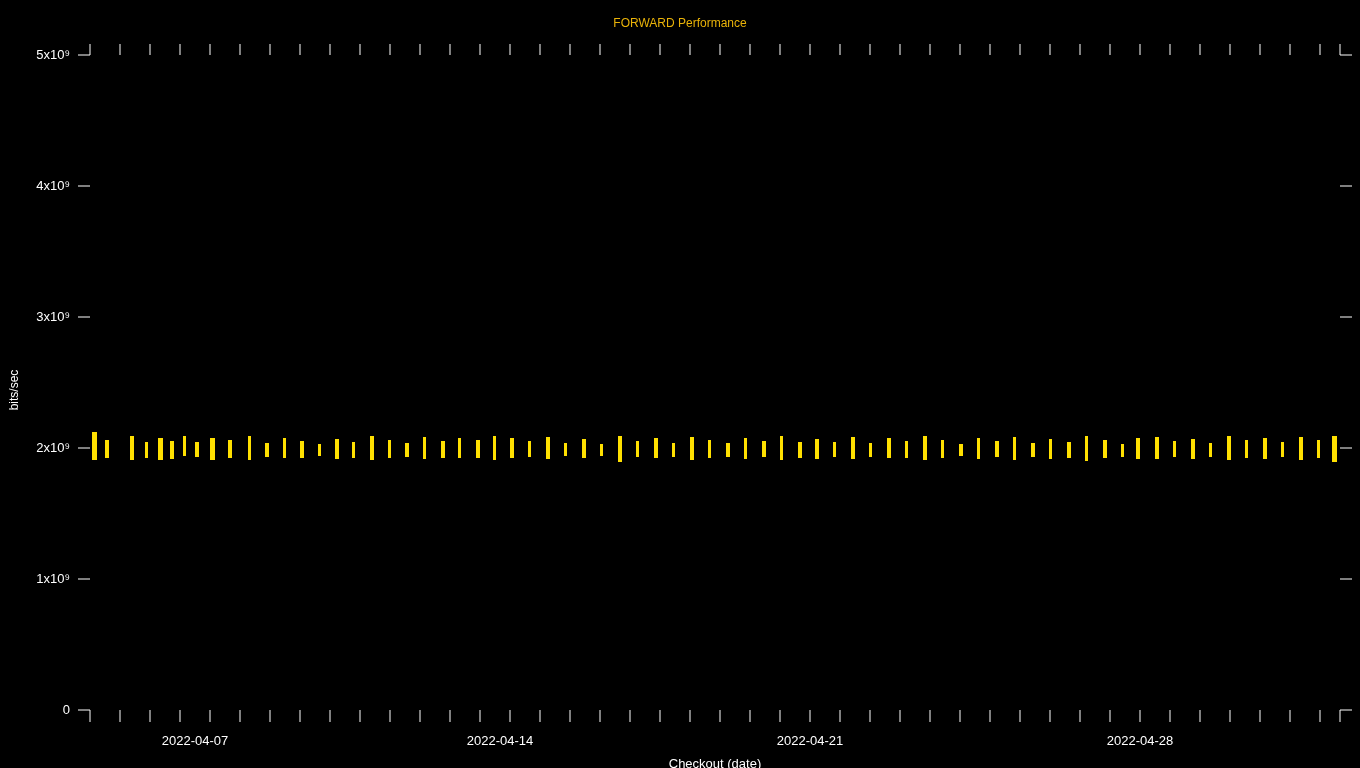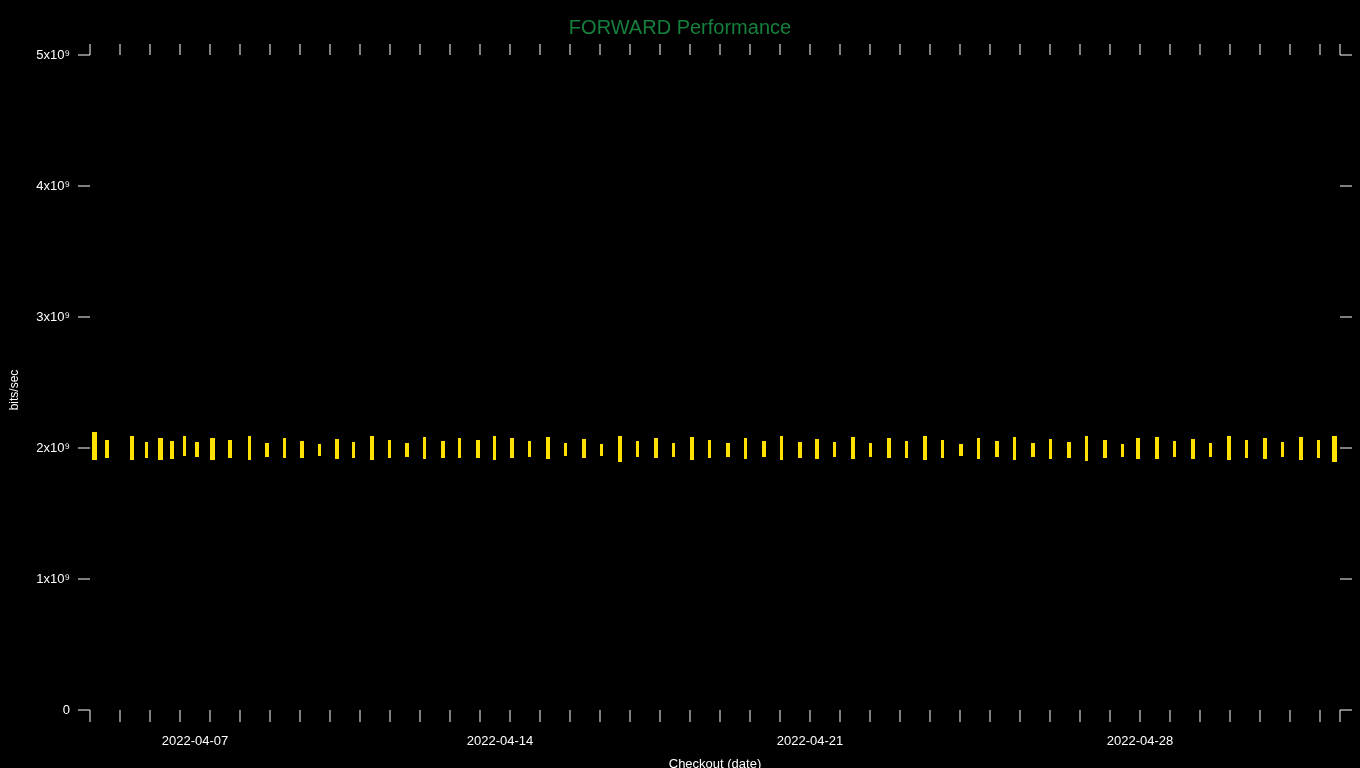--- a/index.html
+++ b/index.html
@@ -14,22 +14,22 @@
       width: 1360px;
       height: 768px;
       position: relative;
       background: #000;
     }
     .chart-title {
       position: absolute;
       top: 16px;
       left: 50%;
       transform: translateX(-50%);
-      color: #15803d;
-      font-size: 20px;
+      color: #eab308;
+      font-size: 12px;
       font-weight: normal;
       white-space: nowrap;
     }
     svg.main-chart {
       position: absolute;
       top: 0;
       left: 0;
       width: 1360px;
       height: 768px;
     }

